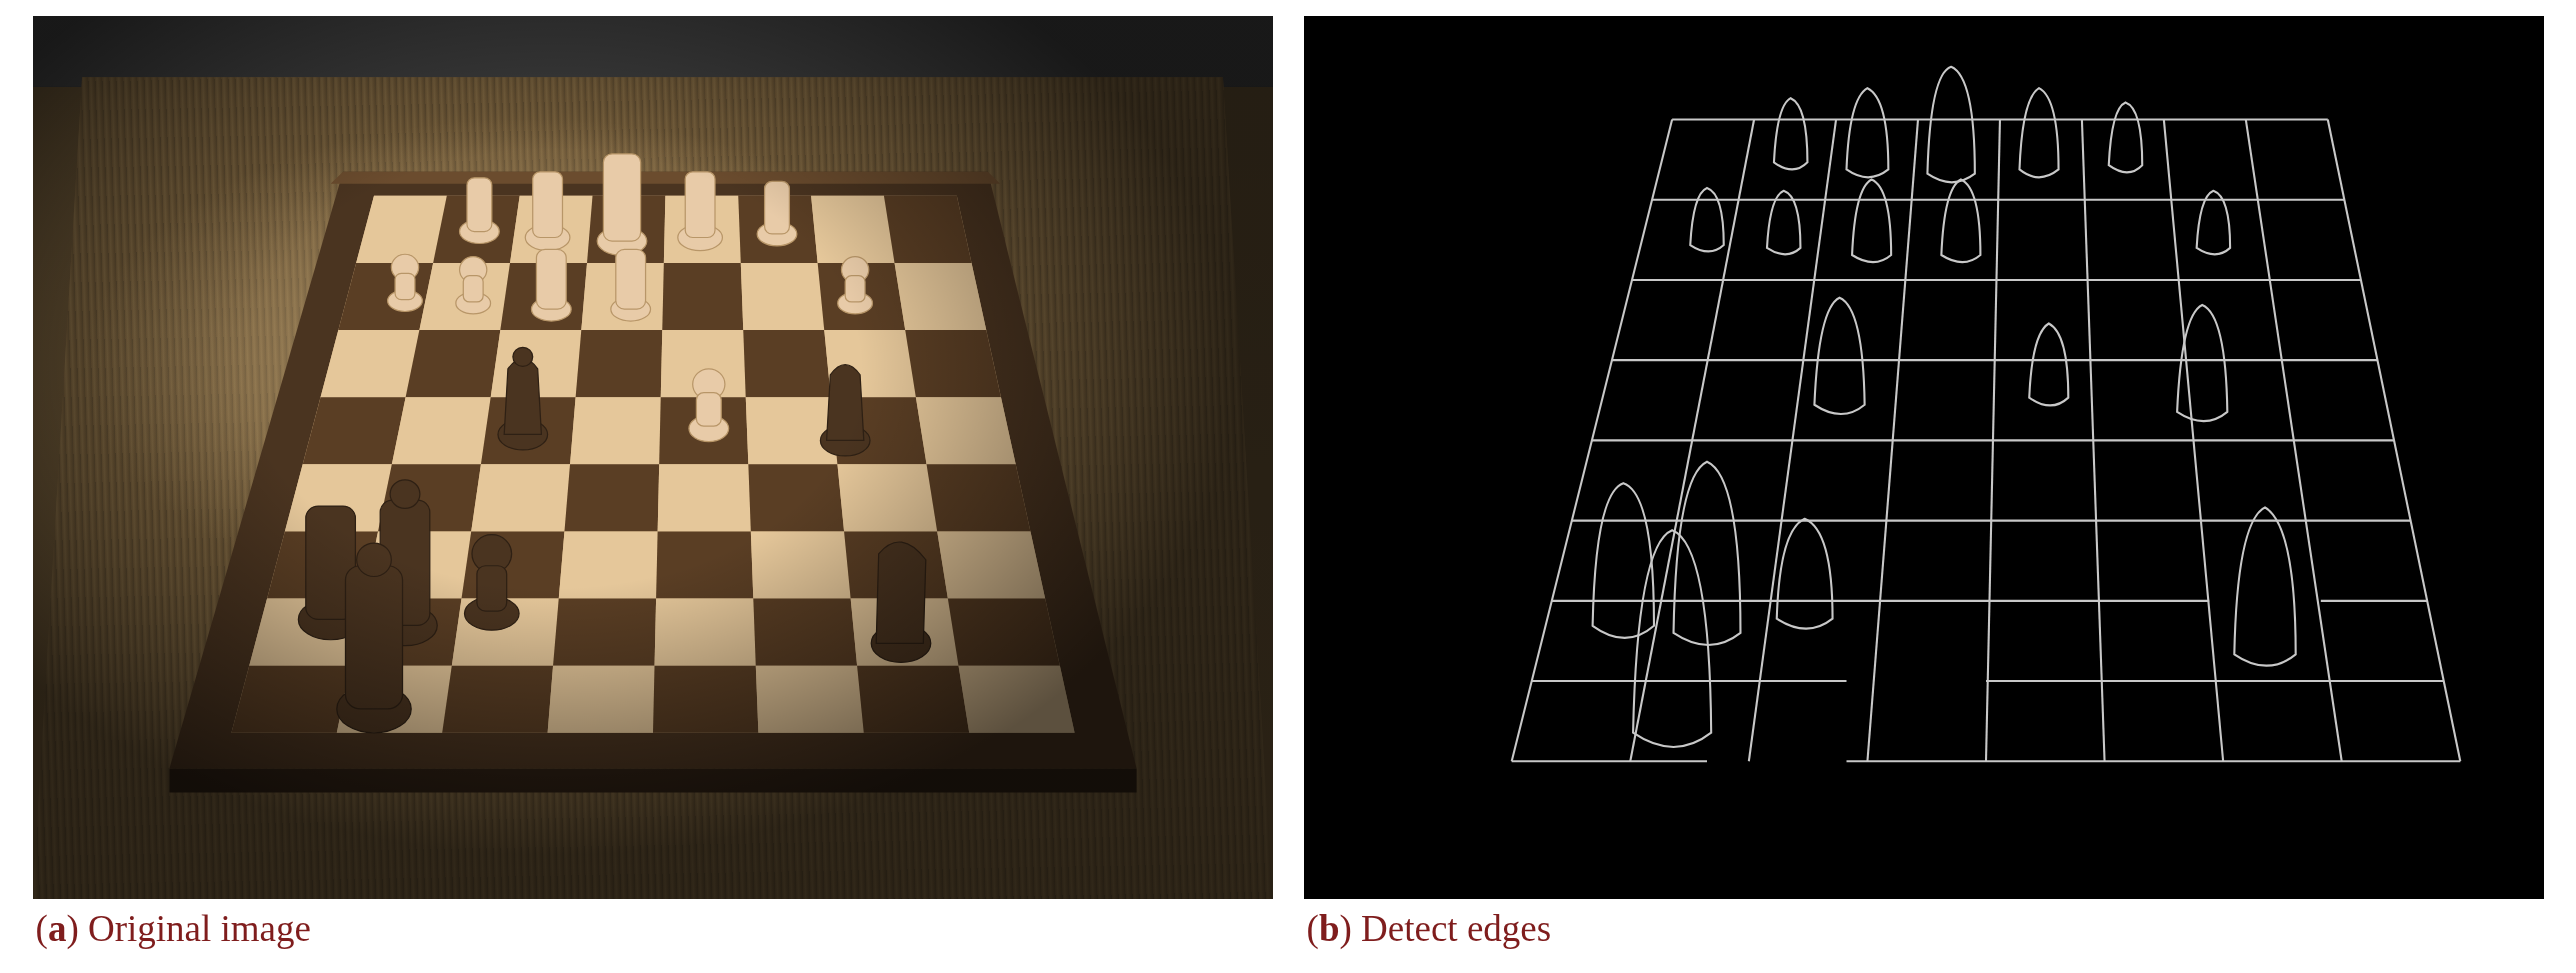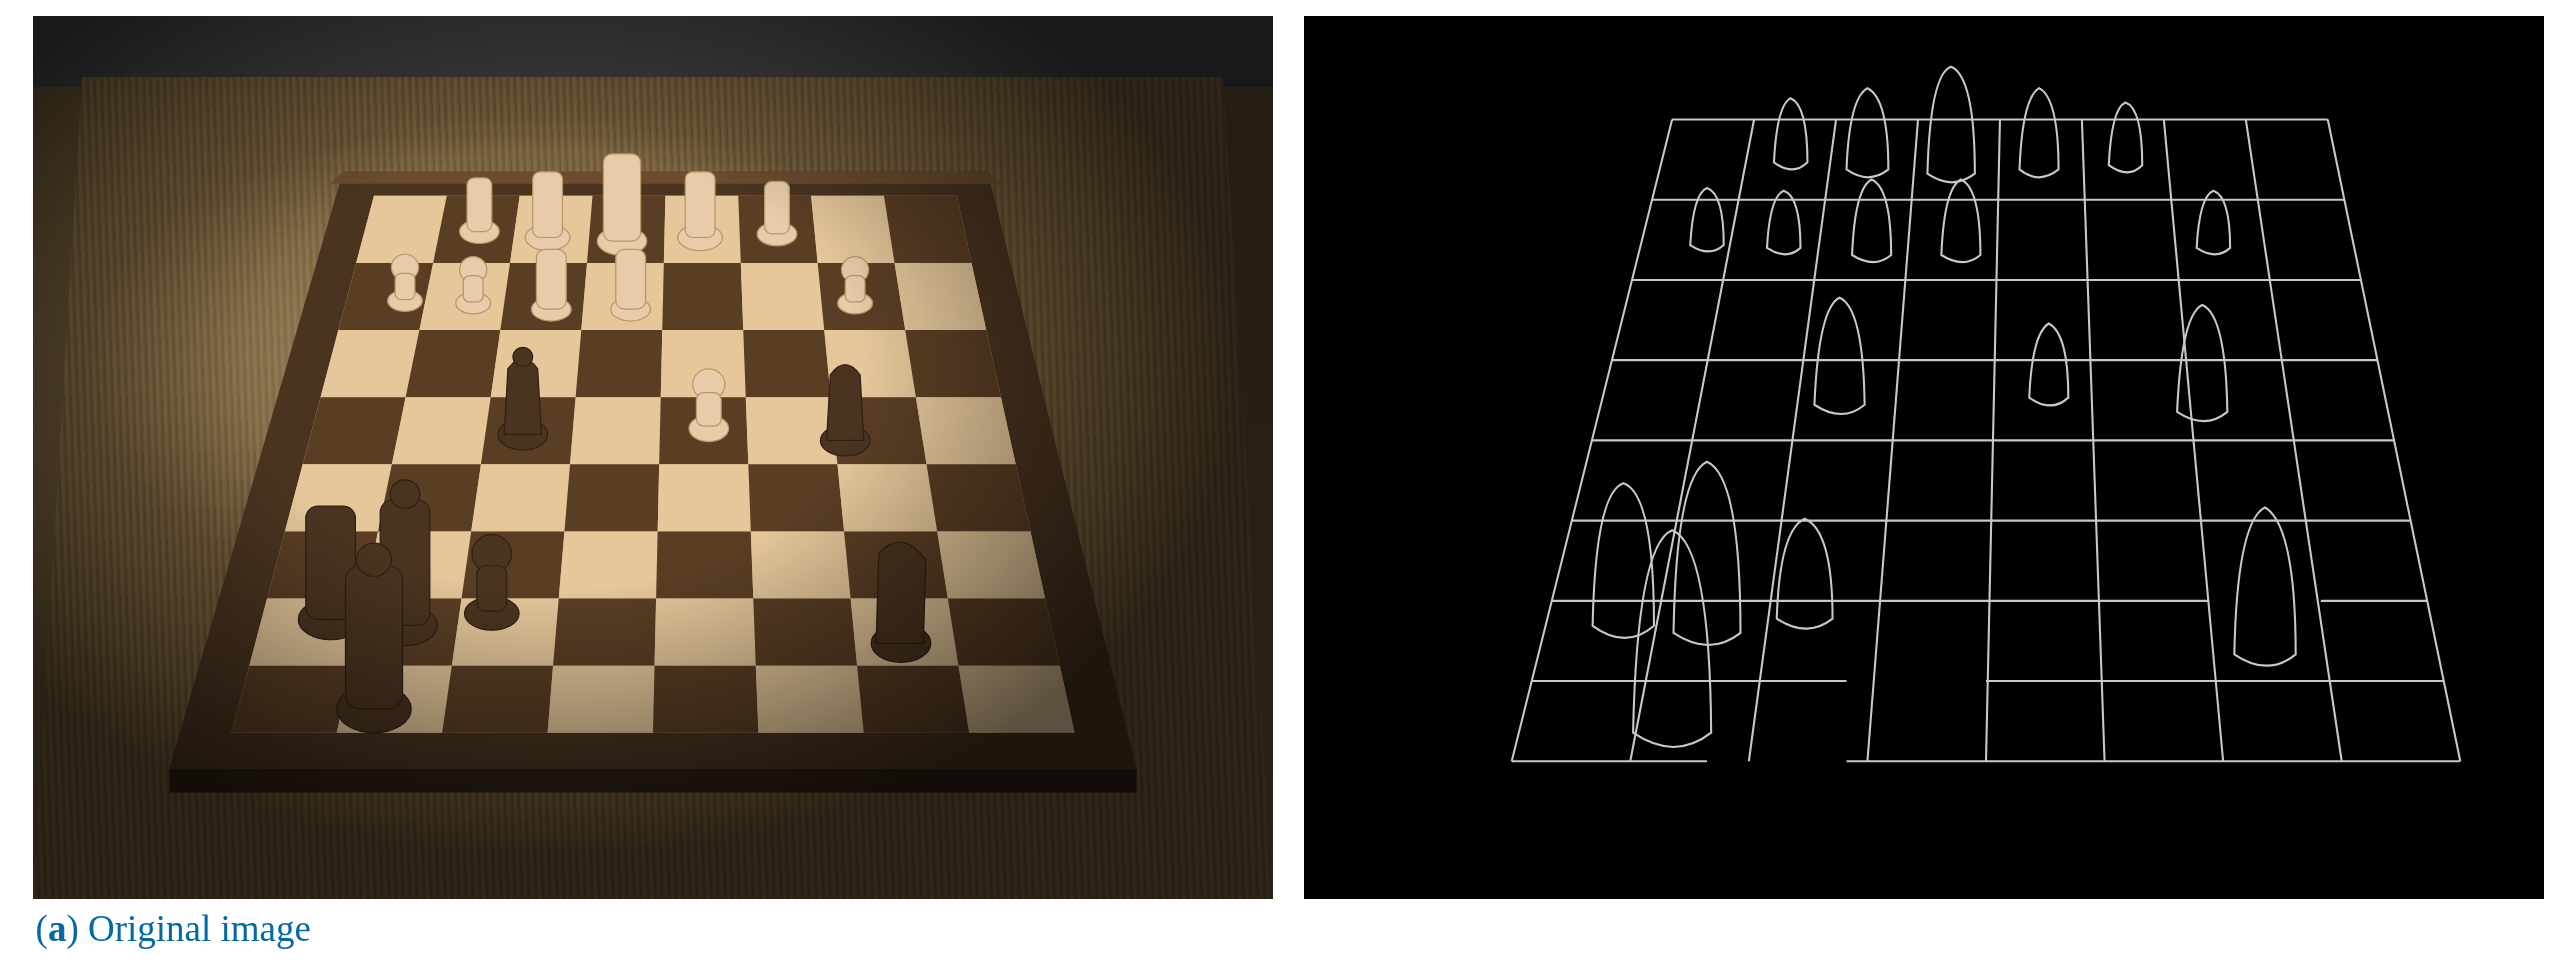--- a/index.html
+++ b/index.html
@@ -27,21 +27,21 @@
       max-width: 1240px;
     }
     .image-box {
       width: 100%;
       aspect-ratio: 1600 / 1140;
       position: relative;
       overflow: hidden;
     }
     .caption {
       font-size: 37px;
-      color: #0369a1;
+      color: #7f1d1d;
       margin-top: 7.7px;
       padding-left: 3.1px;
     }
     .caption .label {
       font-weight: bold;
     }
 
     
     .original-image {
       background: linear-gradient(180deg, #3a3a3a 0%, #3a3a3a 8%, #5c4a2f 8%, #6b5535 100%);
@@ -303,16 +303,19 @@
         <path d="M277 240 Q280 172 295 165 Q312 172 313 240 Q297 253 277 240 Z"></path>
         <path d="M537 245 Q540 177 555 170 Q572 177 573 245 Q557 258 537 245 Z"></path>
         <path d="M118 395 Q120 302 140 295 Q162 302 162 395 Q142 412 118 395 Z"></path>
         <path d="M176 400 Q178 290 200 280 Q224 290 224 400 Q202 417 176 400 Z"></path>
         <path d="M250 390 Q252 328 270 320 Q290 328 290 390 Q272 404 250 390 Z"></path>
         <path d="M578 415 Q580 322 600 312 Q622 325 622 415 Q602 431 578 415 Z"></path>
         <path d="M147 470 Q150 338 175 328 Q202 338 203 470 Q177 490 147 470 Z"></path>
         </g>
       </svg>
     </div>
+    <div class="caption">
+      <span>(</span><span class="label">b</span><span>) </span><span>Detect edges</span>
+    </div>
   </div>
 
 </div>
 
 
 </body></html>

